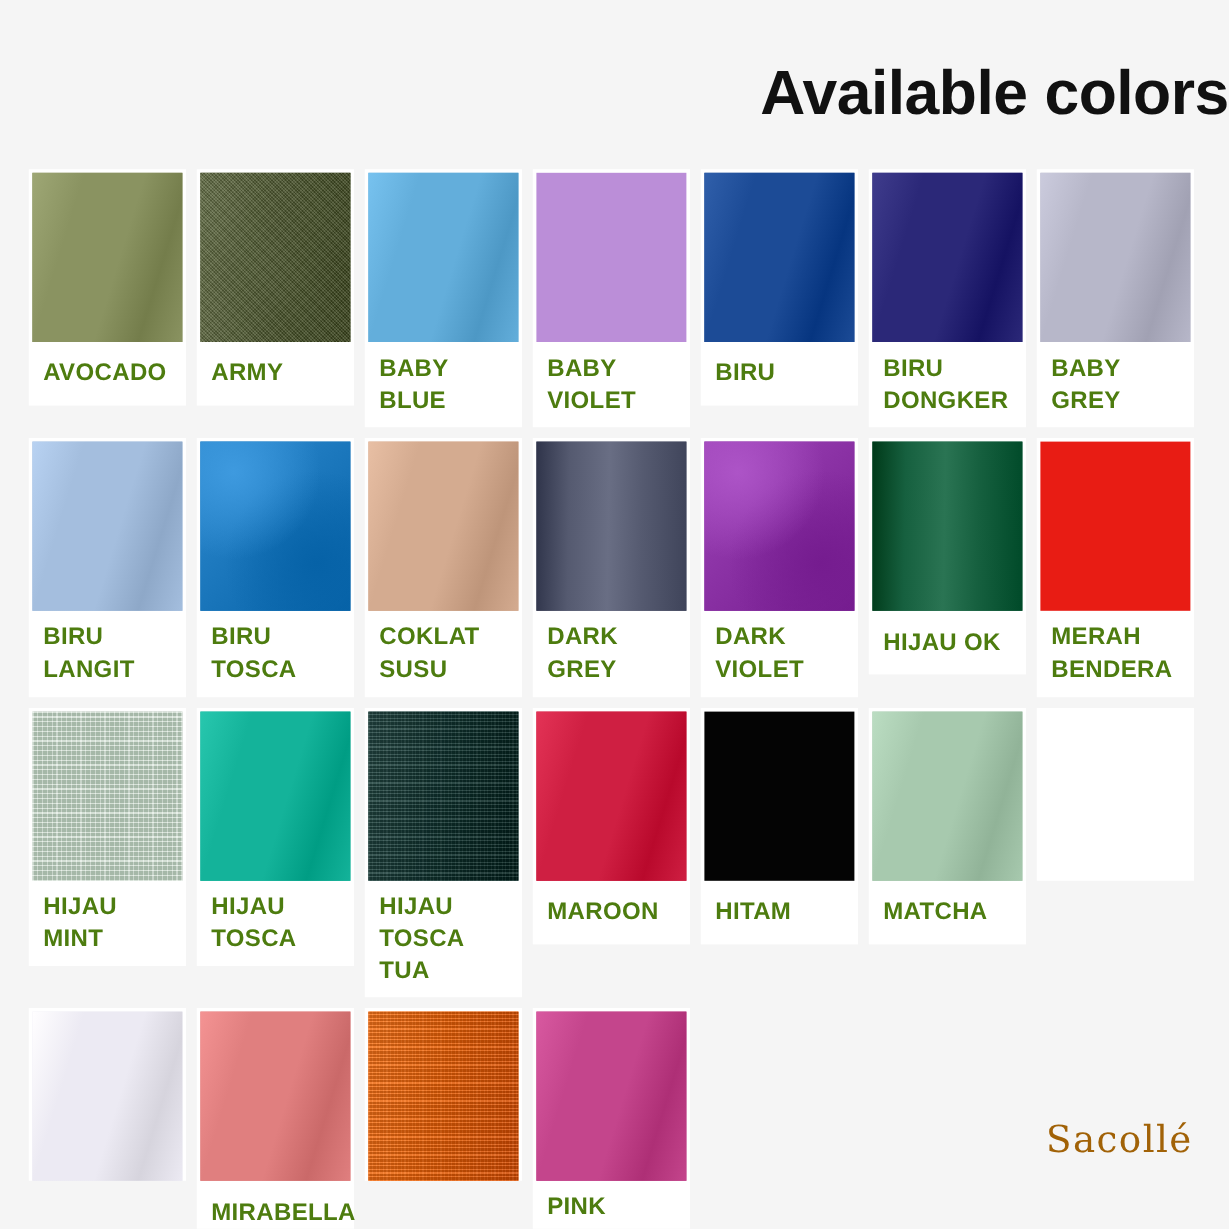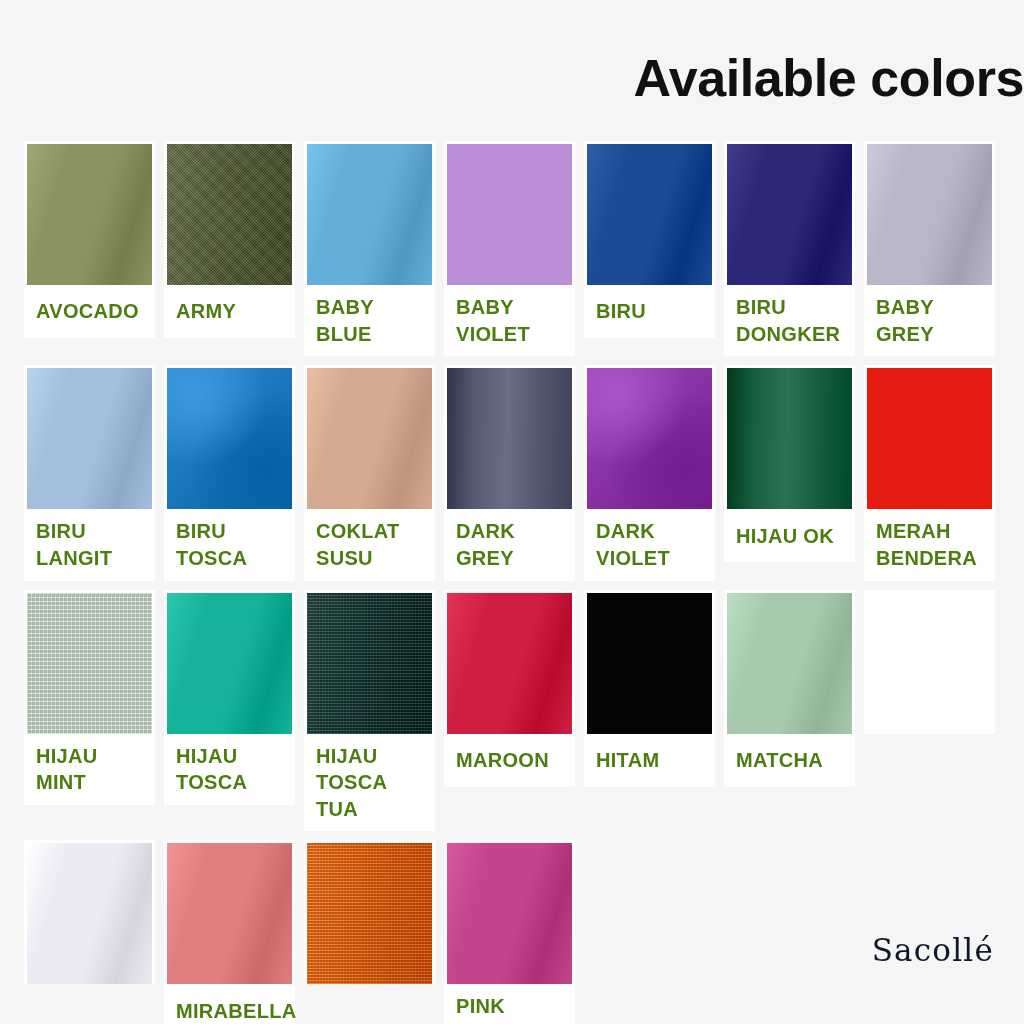--- a/index.html
+++ b/index.html
@@ -310,15 +310,15 @@
         <div class="swatch-chip" style="background: linear-gradient(107deg, rgb(216, 89, 160) 0%, rgb(196, 69, 140) 26%, rgb(196, 69, 140) 56%, rgb(174, 47, 118) 78%, rgb(196, 69, 140) 100%), rgb(196, 69, 140);">
           <div class="sheen"></div>
         </div>
         <div class="swatch-label-area">
           <div class="swatch-label">PINK
 FANTA</div>
         </div>
       </div>
     </div>
 
-  <div class="brand-logo" style="color: #0f172a; margin-top: 34px;">Sacollé</div>
+  <div class="brand-logo" style="color: #a16207; margin-top: 34px;">Sacollé</div>
 
 </div>
 
 </body></html>

